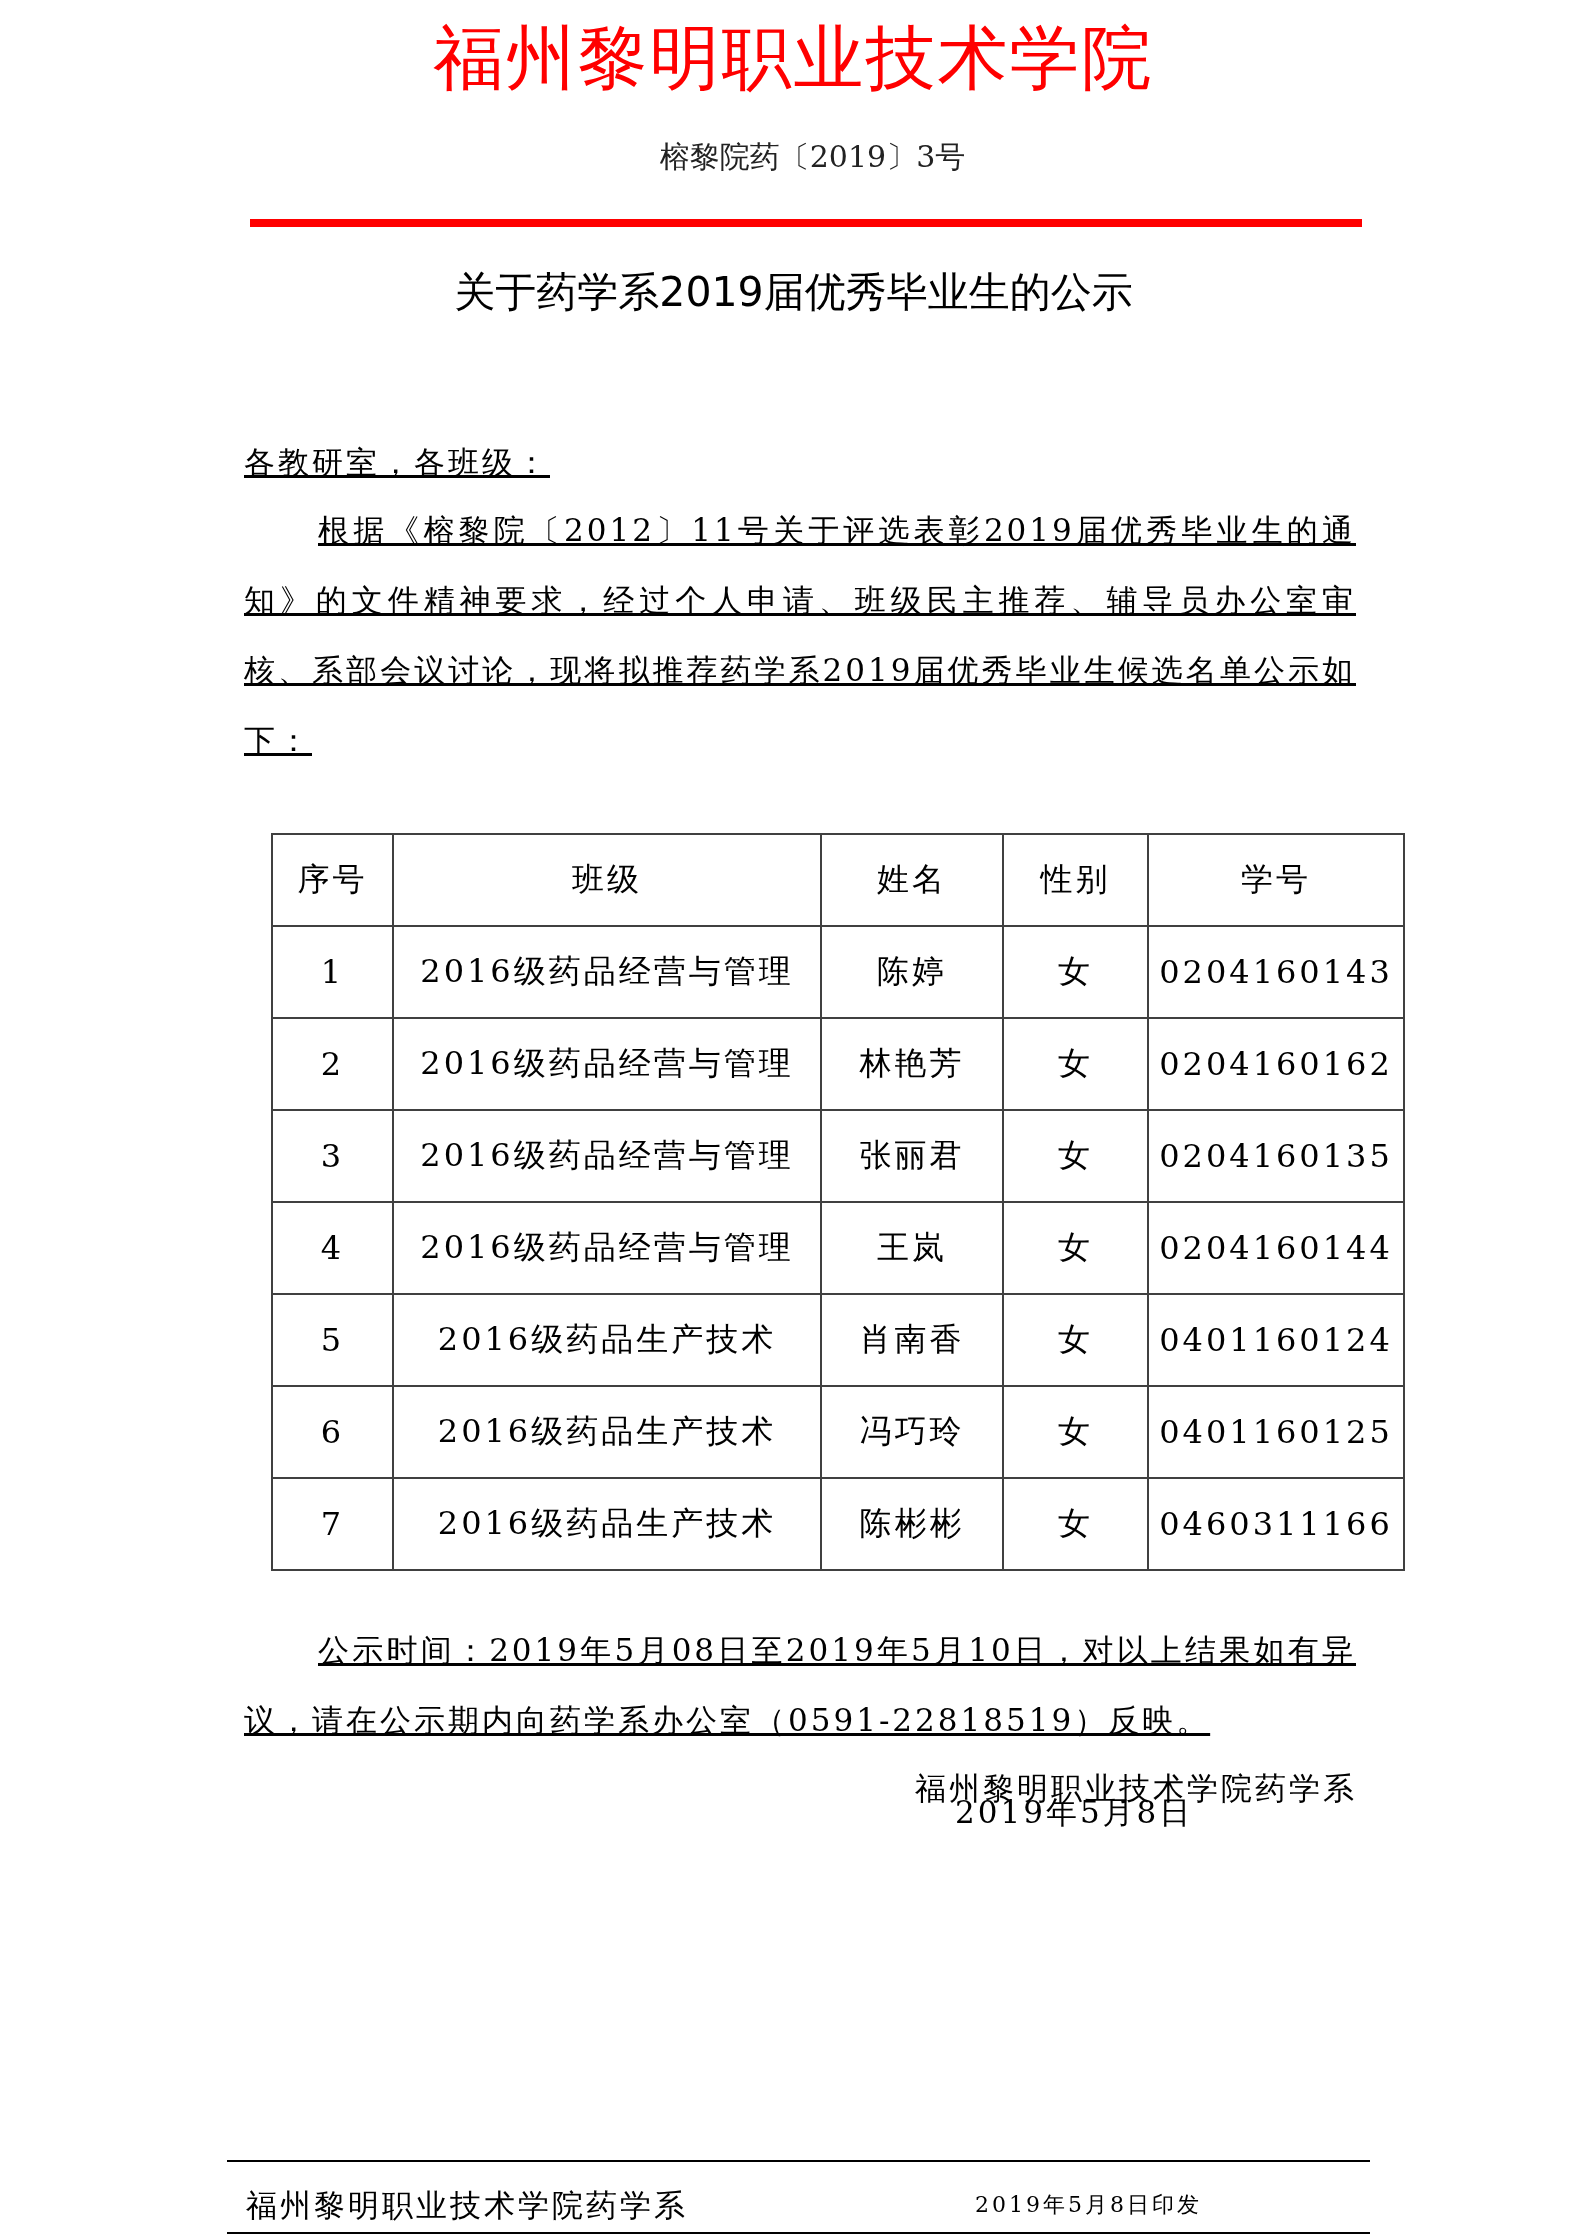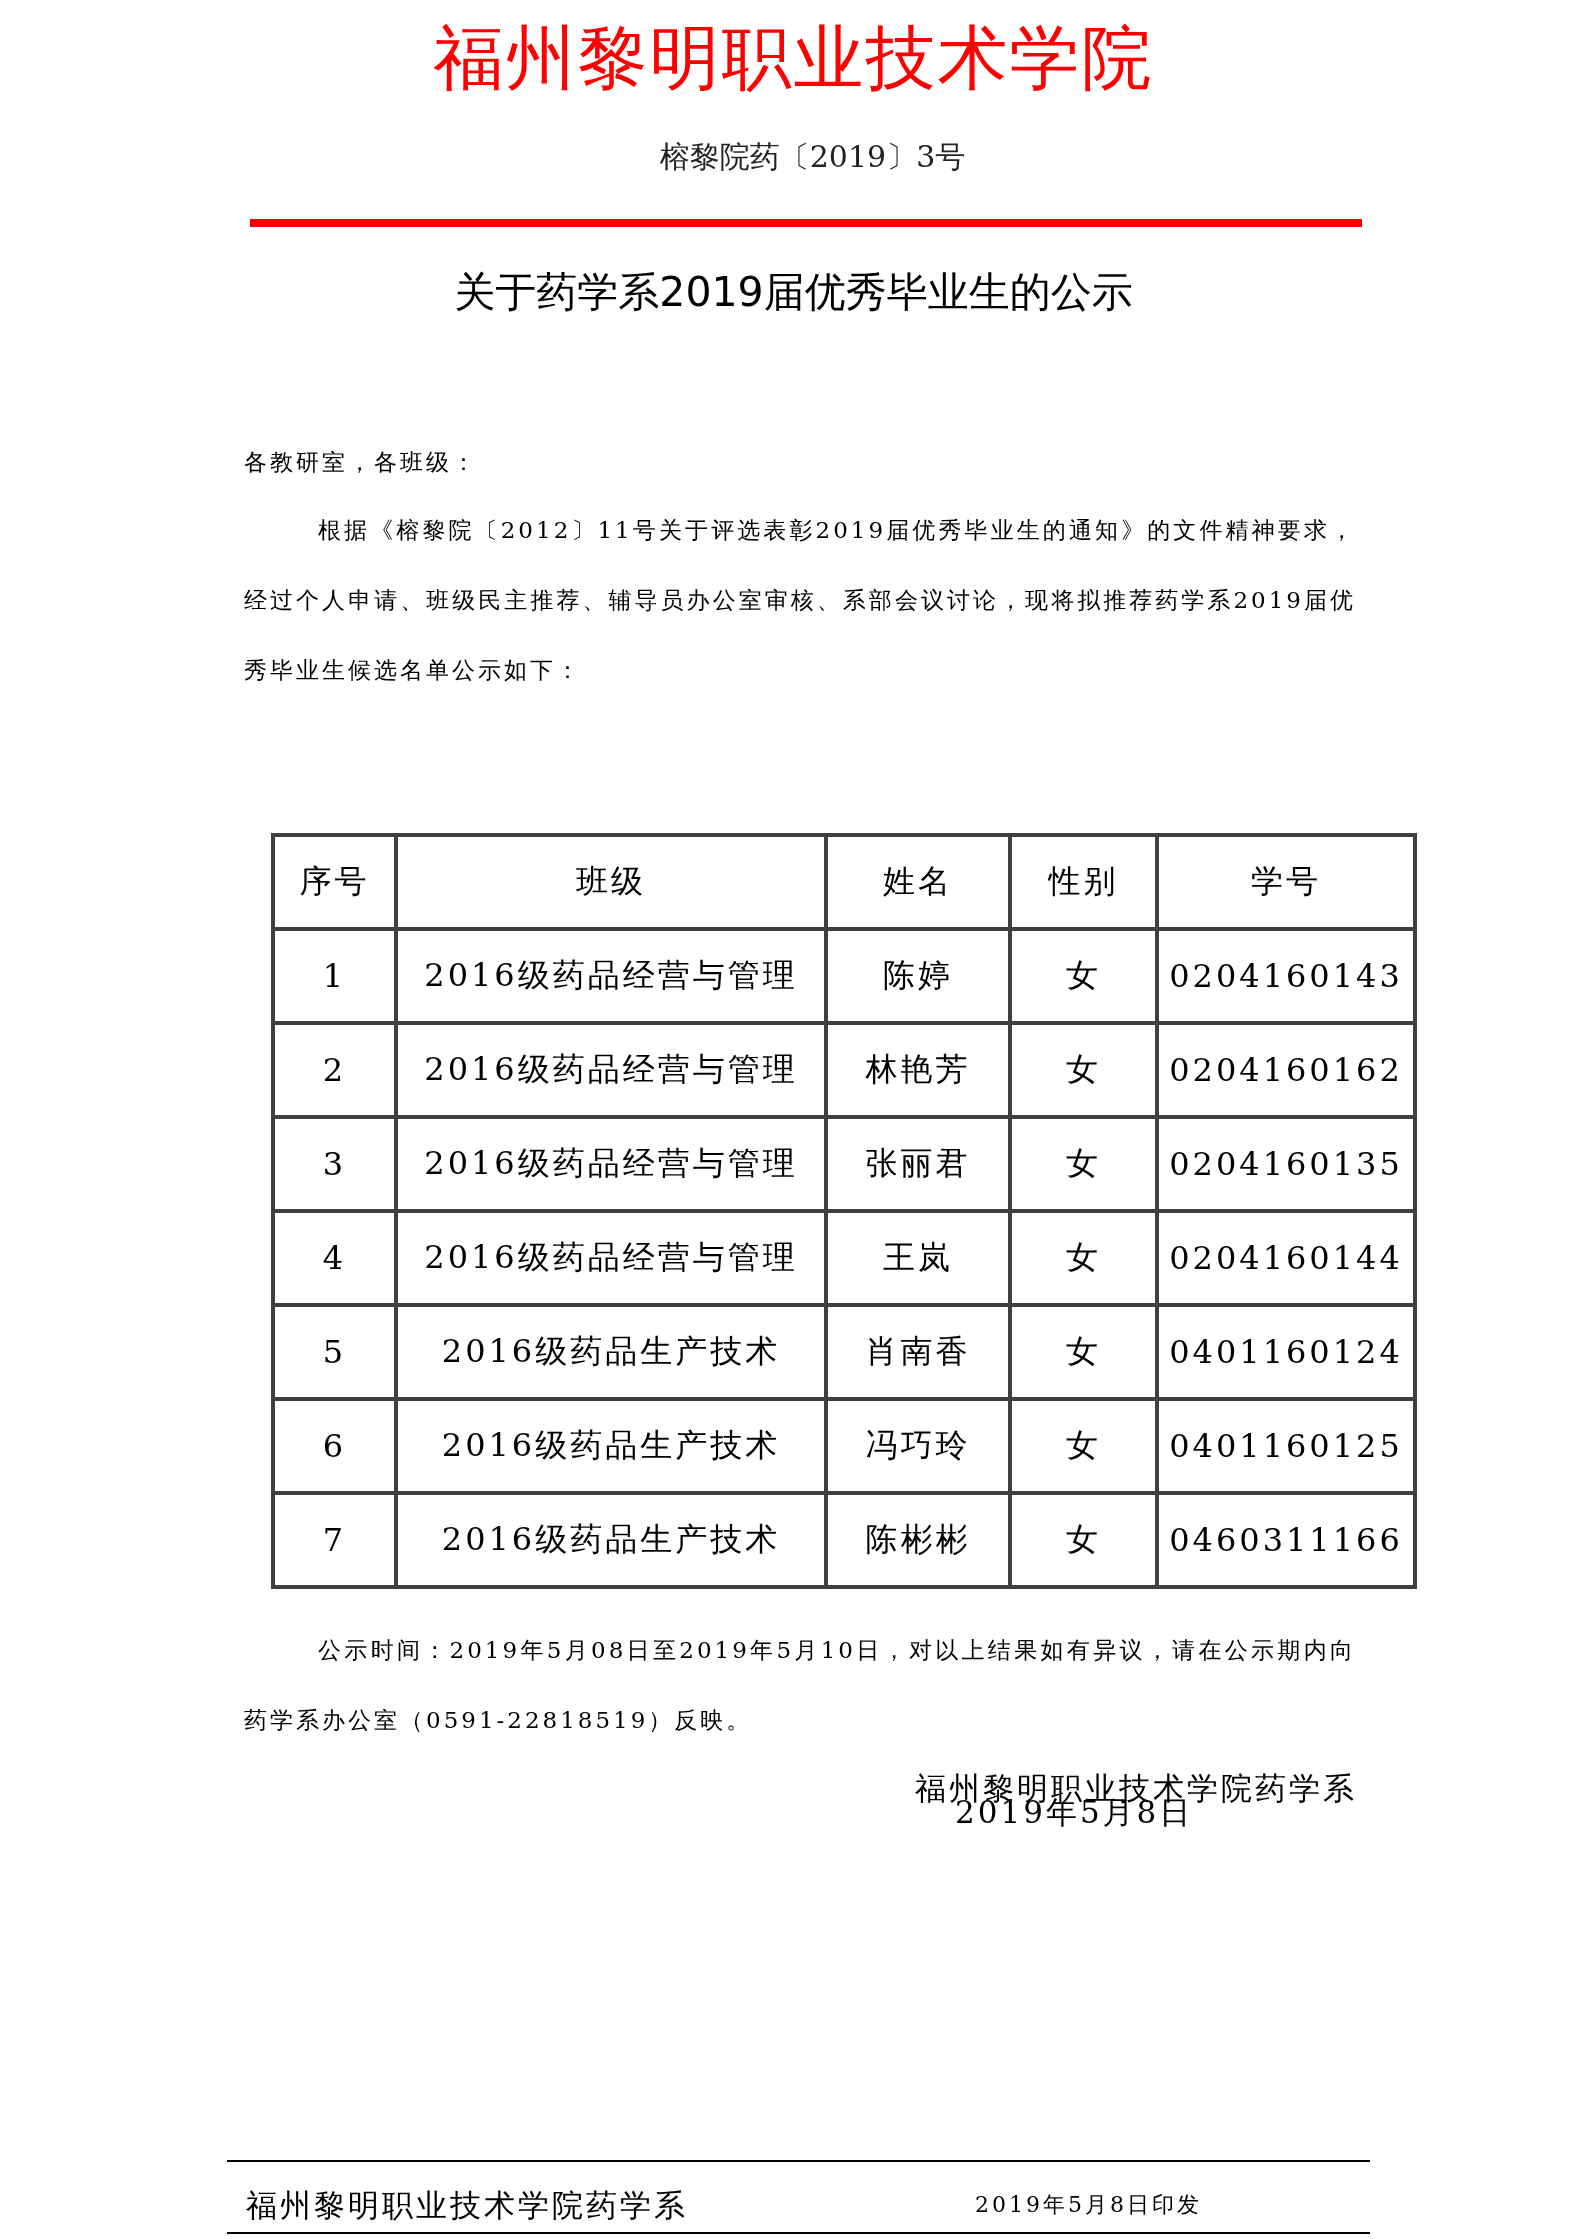--- a/index.html
+++ b/index.html
@@ -2,25 +2,25 @@
 <html><head>
 <meta charset="utf-8">
 <style>
   html,body{margin:0;padding:0;background:#fff;}
   body{width:1587px;height:2239px;position:relative;overflow:hidden;font-family:"DejaVu Serif","Liberation Serif",serif;color:#000;}
   .abs{position:absolute;}
   #org-title{left:0;width:1587px;top:8px;text-align:center;color:#ff0000;font-family:"DejaVu Sans","Liberation Sans",sans-serif;font-size:70px;letter-spacing:2px;line-height:100px;}
   #doc-number{left:0;width:1587px;top:132px;text-align:center;font-size:30px;line-height:50px;color:#222;padding-left:19px;}
   #red-rule{left:250px;top:219px;width:1112px;height:8px;background:#ff0000;}
   #notice-title{left:0;width:1587px;top:262px;text-align:center;font-family:"DejaVu Sans","Liberation Sans",sans-serif;font-size:41px;line-height:60px;}
-  .para{left:244px;width:1112px;font-size:23px;line-height:70px;letter-spacing:3px;}
+  .para{left:244px;width:1112px;font-size:31px;line-height:70px;letter-spacing:3px;text-decoration:underline;}
   #salutation{top:427px;}
   #body-text{top:495px;text-indent:74px;text-align:justify;}
   table{position:absolute;left:271px;top:833px;border-collapse:collapse;font-size:32px;}
-  td,th{border:4px solid #404040;text-align:center;font-weight:normal;height:74px;padding:8px;letter-spacing:3px;}
+  td,th{border:2px solid #404040;text-align:center;font-weight:normal;height:74px;padding:8px;letter-spacing:3px;}
   #closing1{top:1615px;text-indent:74px;text-align:justify;}
   #signature{top:1753px;right:230px;left:auto;width:auto;font-size:31px;line-height:70px;letter-spacing:3px;}
   #sign-date{top:1777px;left:955px;font-size:31px;line-height:70px;letter-spacing:3px;}
   .rule{left:227px;width:1143px;height:2px;background:#000;}
   #footer-org{left:246px;top:2182px;font-size:31px;letter-spacing:3px;line-height:46px;}
   #footer-date{left:975px;top:2182px;font-size:22px;letter-spacing:3px;line-height:46px;}
 </style>
 </head>
 <body>
 

